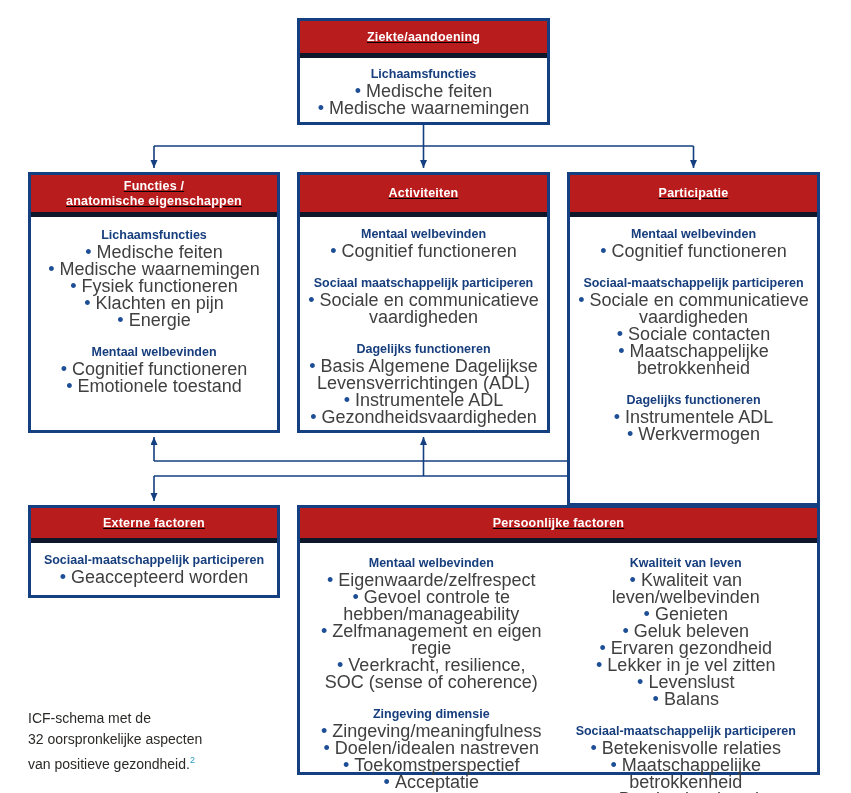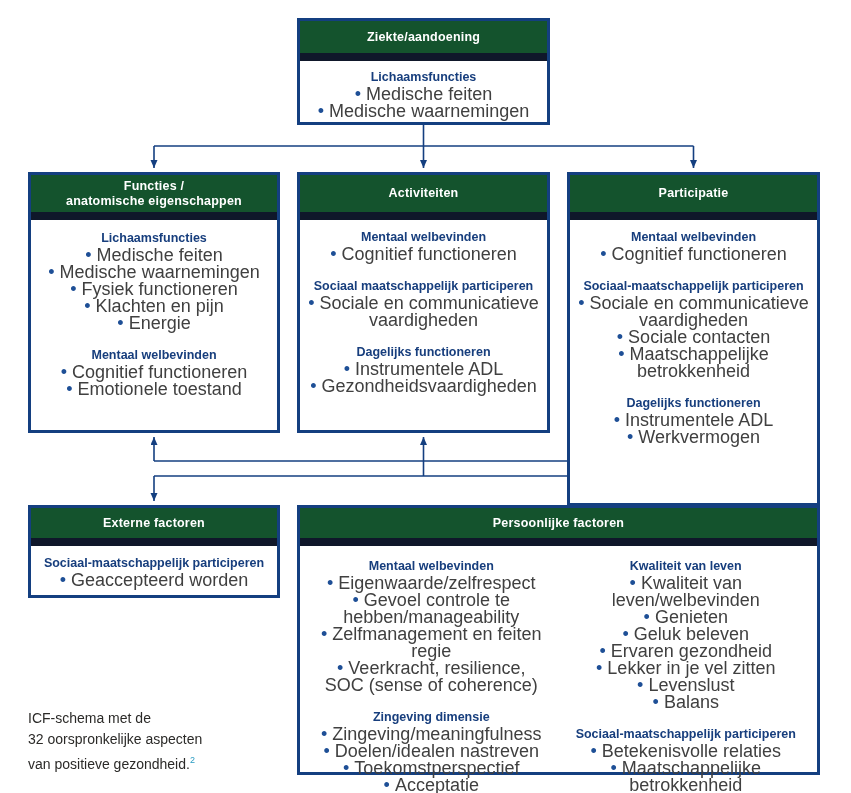--- a/index.html
+++ b/index.html
@@ -5,22 +5,22 @@
   html,body{margin:0;padding:0;background:#ffffff;}
   #canvas{
     position:relative;width:851px;height:793px;background:#ffffff;
     font-family:"Liberation Sans",sans-serif;overflow:hidden;
   }
   .box{
     position:absolute;background:#ffffff;border:3px solid #143f80;
     box-sizing:border-box;
   }
   .box-header{
-    background:#14532d;border-bottom:8px solid #0f172a;
-    display:flex;align-items:center;justify-content:center;text-align:center;
+    background:#b91c1c;border-bottom:5px solid #0f172a;
+    display:flex;align-items:center;justify-content:center;text-align:center;text-decoration:underline;
   }
   .box-title{
     color:#ffffff;font-weight:bold;font-size:12.5px;line-height:15px;
     white-space:pre-line;letter-spacing:.2px;
   }
   .h-sm{height:32px;}
   .h-md{height:37px;}
   .h-xs{height:30px;}
   .box-body{padding:10px 6px 4px 6px;text-align:center;}
   .section + .section{margin-top:15px;}
@@ -112,20 +112,22 @@
         <div class="section-heading">Mentaal welbevinden</div>
         <div class="bullet">Cognitief functioneren</div>
       </div>
       <div class="section">
         <div class="section-heading">Sociaal maatschappelijk participeren</div>
         <div class="bullet">Sociale en communicatieve
 vaardigheden</div>
       </div>
       <div class="section">
         <div class="section-heading">Dagelijks functioneren</div>
+        <div class="bullet">Basis Algemene Dagelijkse
+Levensverrichtingen (ADL)</div>
         <div class="bullet">Instrumentele ADL</div>
         <div class="bullet">Gezondheidsvaardigheden</div>
       </div>
     </div>
   </div>
 
   <div class="box" style="left:567px;top:172px;width:253px;height:334px;">
     <div class="box-header h-md">
       <span class="box-title">Participatie</span>
     </div>
@@ -164,21 +166,21 @@
   <div class="box" style="left:297px;top:505px;width:523px;height:270px;">
     <div class="box-header h-xs">
       <span class="box-title">Persoonlijke factoren</span>
     </div>
     <div class="two-col">
       <div class="col">
         <div class="section">
           <div class="section-heading">Mentaal welbevinden</div>
           <div class="bullet">Eigenwaarde/zelfrespect</div>
           <div class="bullet">Gevoel controle te hebben/manageability</div>
-          <div class="bullet">Zelfmanagement en feiten regie</div>
+          <div class="bullet">Zelfmanagement en eigen regie</div>
           <div class="bullet">Veerkracht, resilience,
 SOC (sense of coherence)</div>
         </div>
         <div class="section">
           <div class="section-heading">Zingeving dimensie</div>
           <div class="bullet">Zingeving/meaningfulness</div>
           <div class="bullet">Doelen/idealen nastreven</div>
           <div class="bullet">Toekomstperspectief</div>
           <div class="bullet">Acceptatie</div>
         </div>

